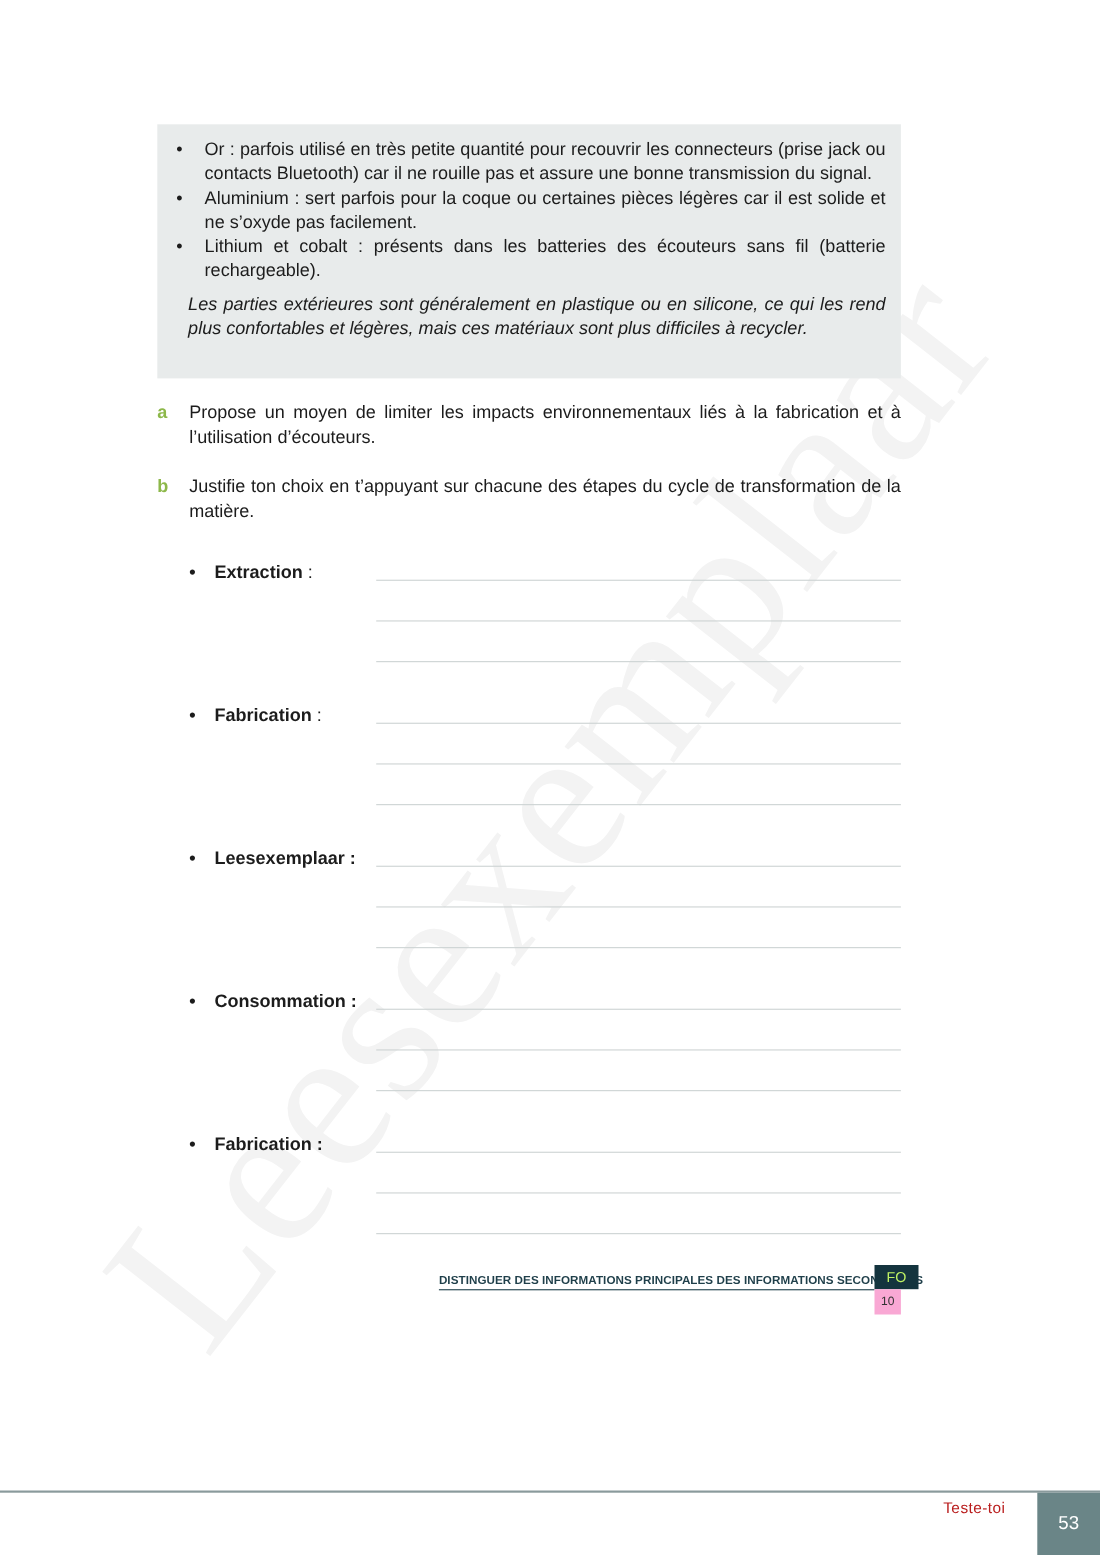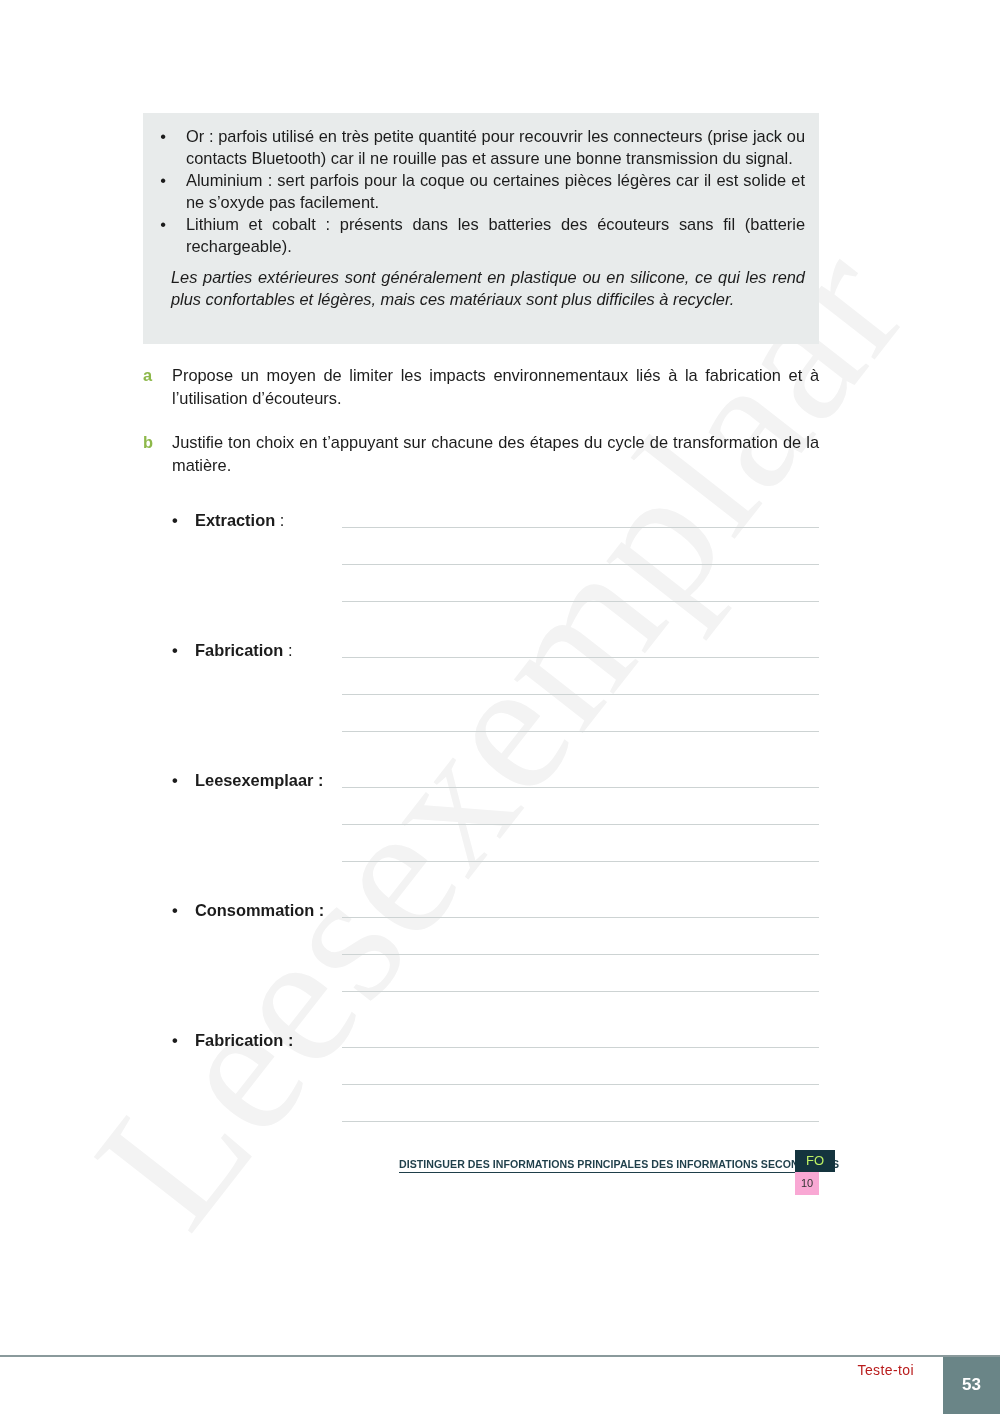--- a/index.html
+++ b/index.html
@@ -73,21 +73,21 @@
     .bottom-rule {
       position: absolute; left: 0; top: 1355px; width: 1000px; height: 0;
       border-top: 2px solid #8a9a9c; z-index: 1;
     }
     .section-name {
       position: absolute; left: 830px; top: 1362px; width: 84px; text-align: right;
       font-size: 14px; color: #b91c1c; z-index: 1; letter-spacing: 0.4px;
     }
     .page-number {
       position: absolute; left: 943px; top: 1357px; width: 57px; height: 57px;
-      background: #6a8587; color: #ffffff; font-size: 17px; font-weight: bold;
+      background: #6a8587; color: #ffffff; font-size: 17px; font-weight: normal;
       text-align: center; line-height: 56px; z-index: 1;
     }
   </style>
 </head>
 <body>
 
 <div class="watermark">Leesexemplaar</div>
 
 <div class="info-box">
   <ul class="info-list">

